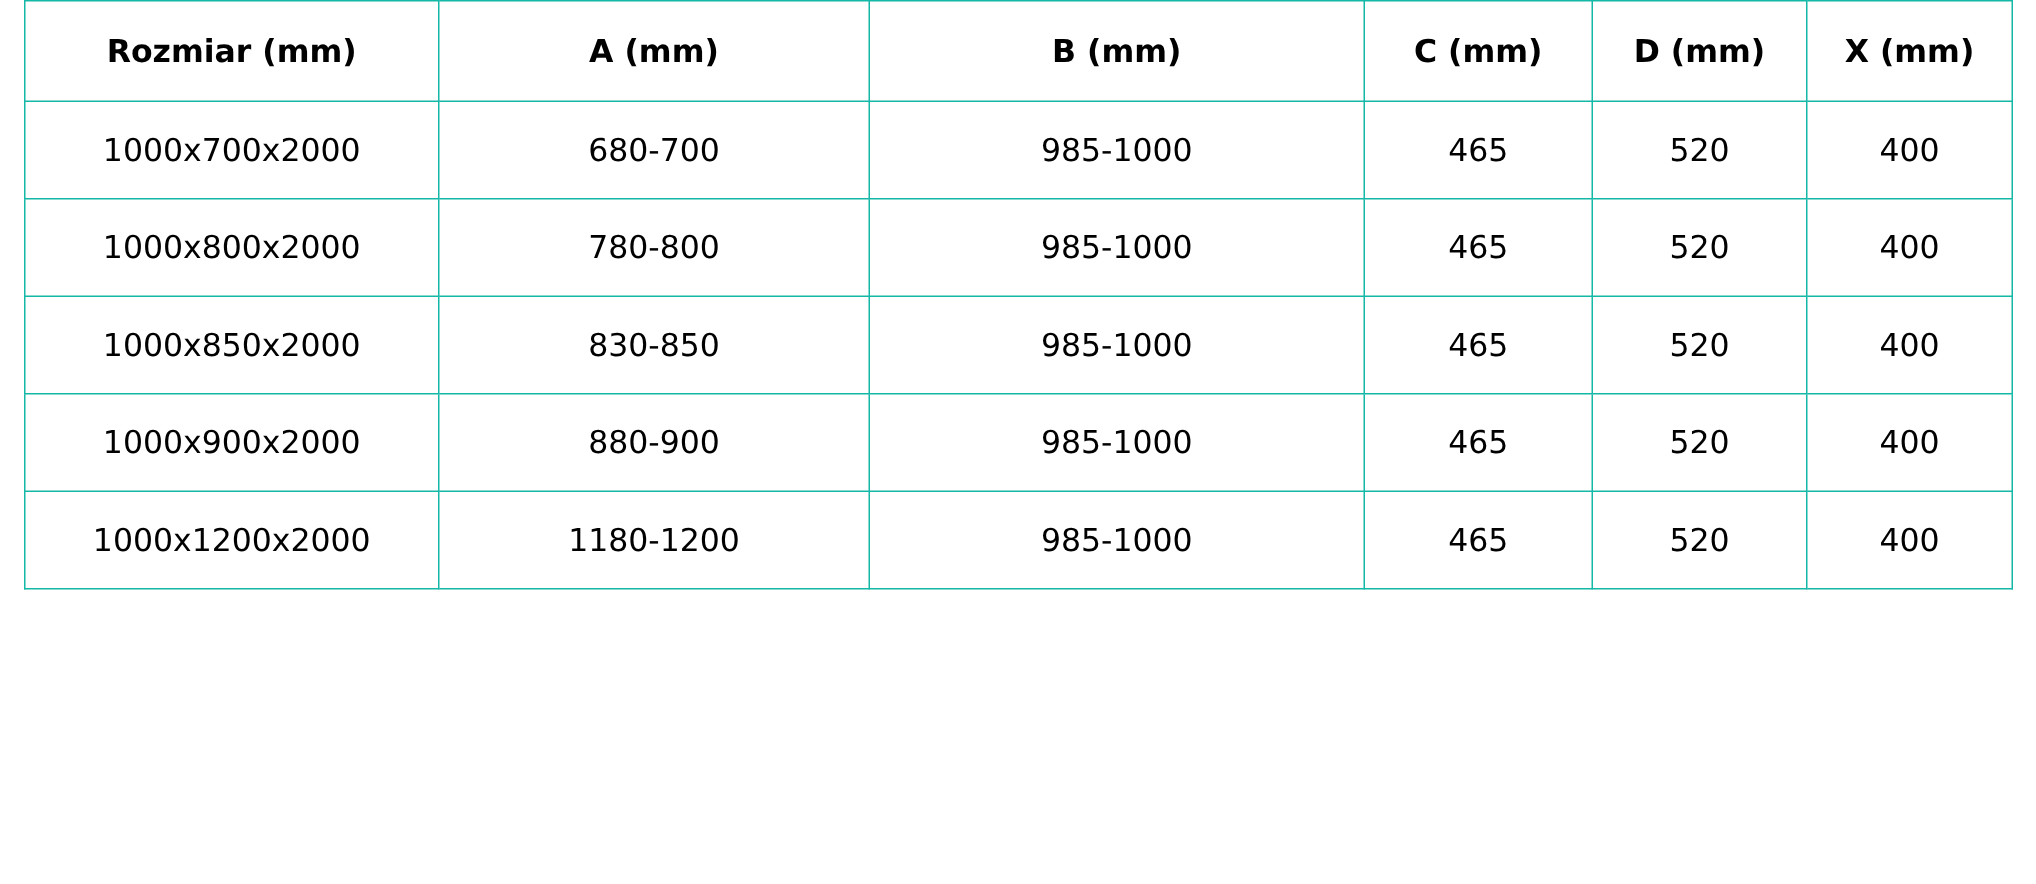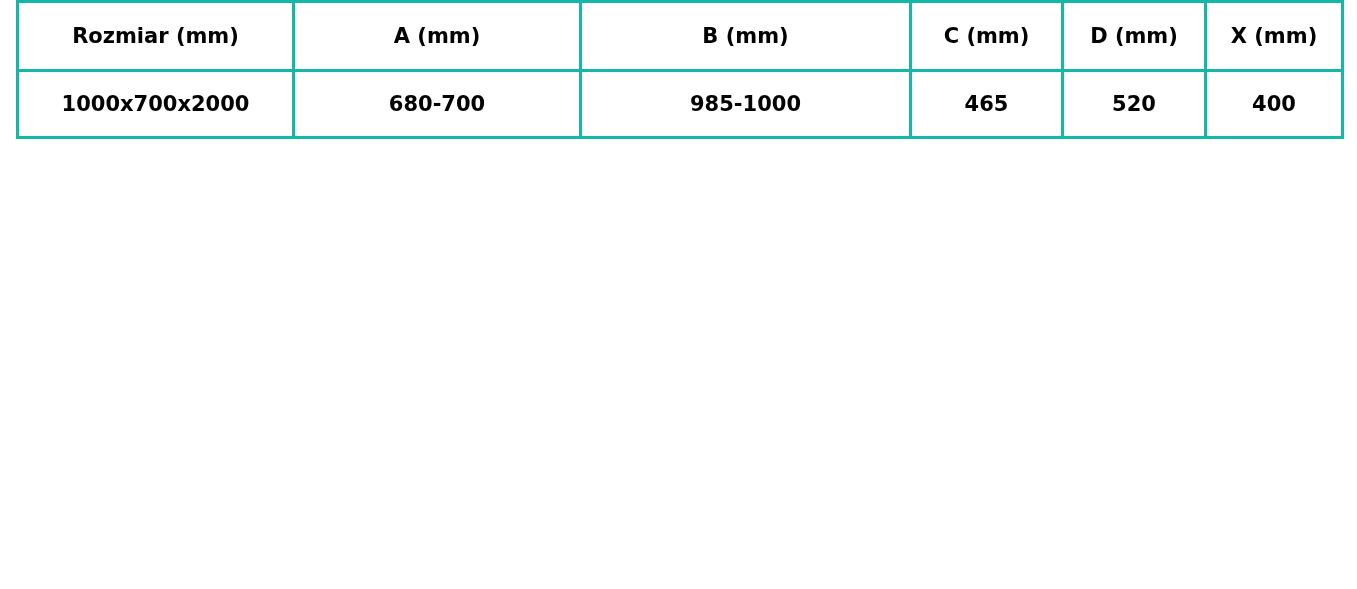--- a/index.html
+++ b/index.html
@@ -19,35 +19,35 @@
     box-sizing: border-box;
     padding: 0 16px 8px 16px;
   }
   table.size-table {
     border-collapse: collapse;
     width: 1325px;
     table-layout: fixed;
   }
   table.size-table th,
   table.size-table td {
-    border: 3px solid #14b8a6;
+    border: 1px solid #14b8a6;
     text-align: center;
     vertical-align: middle;
     font-size: 21px;
     height: 64px;
     padding: 0 4px;
     white-space: nowrap;
     overflow: hidden;
   }
   table.size-table thead th {
     font-weight: bold;
     height: 66px;
   }
   table.size-table tbody td {
-    font-weight: bold;
+    font-weight: normal;
   }
   
   col.c0 { width: 276px; }
   col.c1 { width: 287px; }
   col.c2 { width: 330px; }
   col.c3 { width: 152px; }
   col.c4 { width: 143px; }
   col.c5 { width: 137px; }
 </style>
 </head>
@@ -75,15 +75,47 @@
     </thead>
     <tbody>
       <tr>
         <td>1000x700x2000</td>
         <td>680-700</td>
         <td>985-1000</td>
         <td>465</td>
         <td>520</td>
         <td>400</td>
       </tr>
+      <tr>
+        <td>1000x800x2000</td>
+        <td>780-800</td>
+        <td>985-1000</td>
+        <td>465</td>
+        <td>520</td>
+        <td>400</td>
+      </tr>
+      <tr>
+        <td>1000x850x2000</td>
+        <td>830-850</td>
+        <td>985-1000</td>
+        <td>465</td>
+        <td>520</td>
+        <td>400</td>
+      </tr>
+      <tr>
+        <td>1000x900x2000</td>
+        <td>880-900</td>
+        <td>985-1000</td>
+        <td>465</td>
+        <td>520</td>
+        <td>400</td>
+      </tr>
+      <tr>
+        <td>1000x1200x2000</td>
+        <td>1180-1200</td>
+        <td>985-1000</td>
+        <td>465</td>
+        <td>520</td>
+        <td>400</td>
+      </tr>
     </tbody>
   </table>
 </div>
 
 </body></html>

